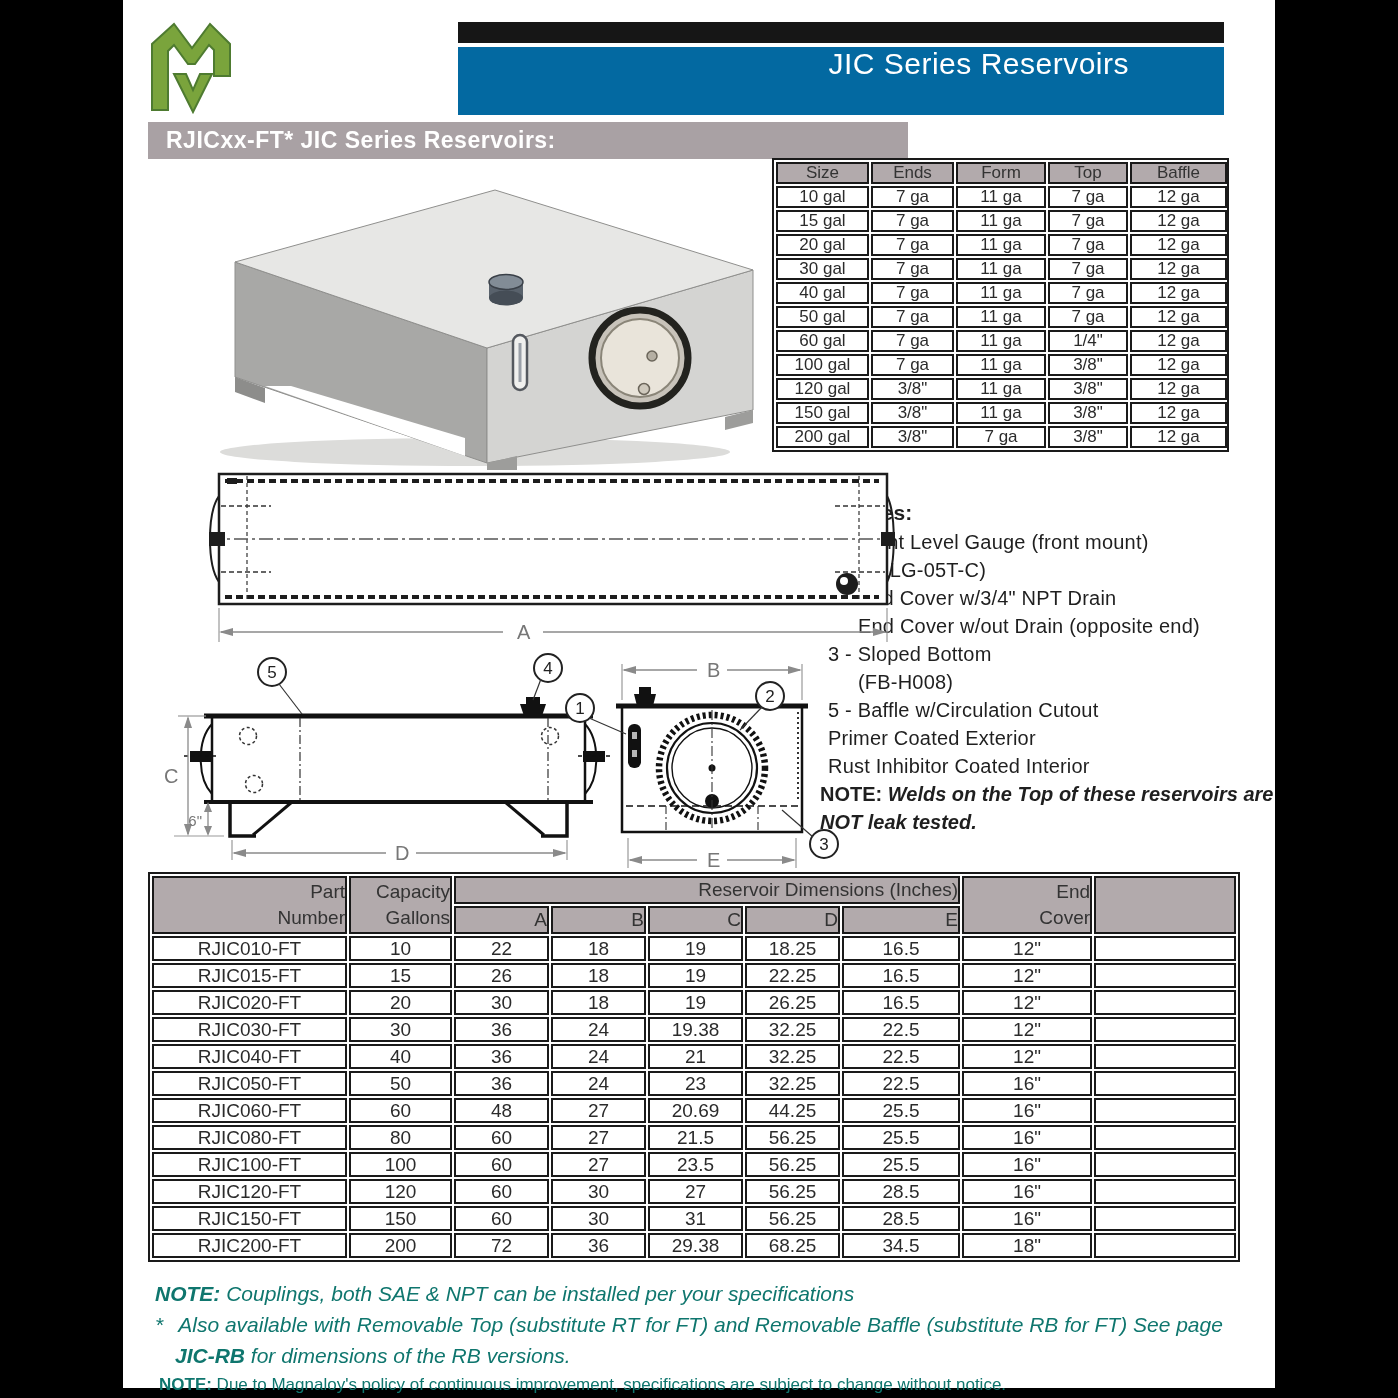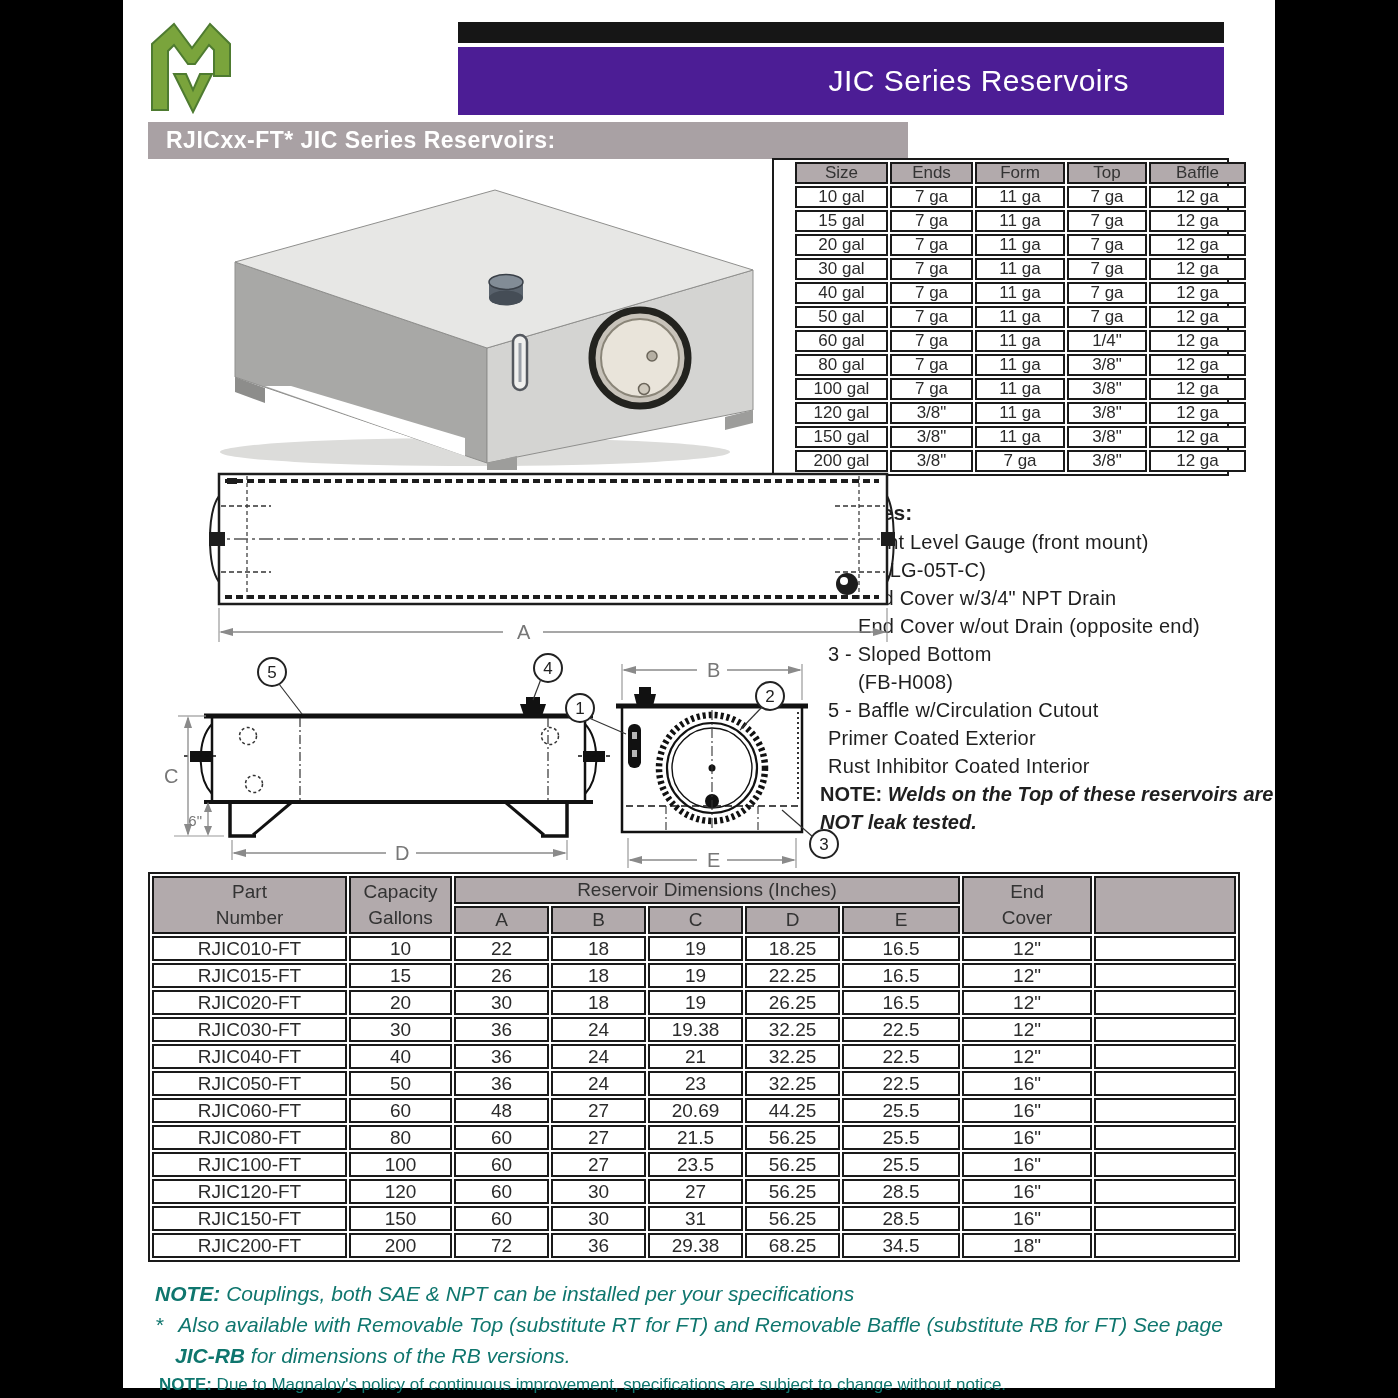--- a/index.html
+++ b/index.html
@@ -20,41 +20,41 @@
   .logo-text {
     position:absolute; left:12px; top:8px;
     font-size:64px; font-weight:700; letter-spacing:-3px;
     background:linear-gradient(180deg,#dfe6f0 0%,#8aa0c0 22%,#24355a 45%,#9fb2cf 52%,#1d2c4c 70%,#6d84a8 88%,#dfe6f0 100%);
     -webkit-background-clip:text; background-clip:text;
     color:transparent;
   }
   .top-black-bar { position:absolute; left:335px; top:22px; width:766px; height:21px; background:#161616; }
   .green-banner {
     position:absolute; left:335px; top:47px; width:766px; height:68px;
-    background:#4c1d95; color:#fff; display:flex; align-items:center; justify-content:flex-end;
+    background:#0369a1; color:#fff; display:flex; justify-content:flex-end;
     padding-right:95px; font-size:30px; letter-spacing:0.5px;
   }
   .section-strip {
     position:absolute; left:25px; top:122px; width:760px; height:37px;
     background:#a9a1a4; color:#fff; font-size:23px; font-weight:bold;
     line-height:37px; padding-left:18px; letter-spacing:0.5px;
   }
   
   .tbl-frame { position:absolute; border:2px solid #1a1a1a; background:#fff; }
   table { border-collapse:separate; border-spacing:2px; table-layout:fixed; }
   th, td { border:2px solid #1a1a1a; text-align:center; overflow:hidden; white-space:nowrap; }
   th { background:#b2aaac; color:#333; font-weight:normal; }
   td { background:#fff; color:#2b2b2b; }
   .gauge-frame { left:649px; top:158px; width:457px; }
-  .gauge-table { width:453px; font-size:17px;padding-left:19px; }
+  .gauge-table { width:453px; font-size:17px; }
   .gauge-table th { height:22px; line-height:18px; }
   .gauge-table td { height:22px; line-height:18px; }
   .dim-frame { left:25px; top:872px; width:1092px; }
   .dim-table { width:1088px; font-size:19px; }
-  .dim-table th { line-height:24px; }
+  .dim-table th { line-height:24px;text-align:right; }
   .dim-table td { height:25px; line-height:21px; }
   .hdr-2line div { line-height:26px; }
   
   .includes { position:absolute; left:697px; top:498px; width:478px; color:#1f1f1f; font-size:20px; }
   .inc-title { font-weight:bold; font-size:21px; line-height:30px; }
   .inc-line { line-height:28px; letter-spacing:0.2px; }
   .inc-line.lv1 { padding-left:8px; }
   .inc-line.lv2 { padding-left:38px; }
   .inc-note { line-height:28px; font-weight:bold; }
   .inc-note .lbl { font-weight:800; }
@@ -173,27 +173,20 @@
             <td>7 ga</td>
             <td>11 ga</td>
             <td>7 ga</td>
             <td>12 ga</td>
           </tr>
           <tr>
             <td>60 gal</td>
             <td>7 ga</td>
             <td>11 ga</td>
             <td>1/4"</td>
-            <td>12 ga</td>
-          </tr>
-          <tr>
-            <td>80 gal</td>
-            <td>7 ga</td>
-            <td>11 ga</td>
-            <td>3/8"</td>
             <td>12 ga</td>
           </tr>
           <tr>
             <td>100 gal</td>
             <td>7 ga</td>
             <td>11 ga</td>
             <td>3/8"</td>
             <td>12 ga</td>
           </tr>
           <tr>

